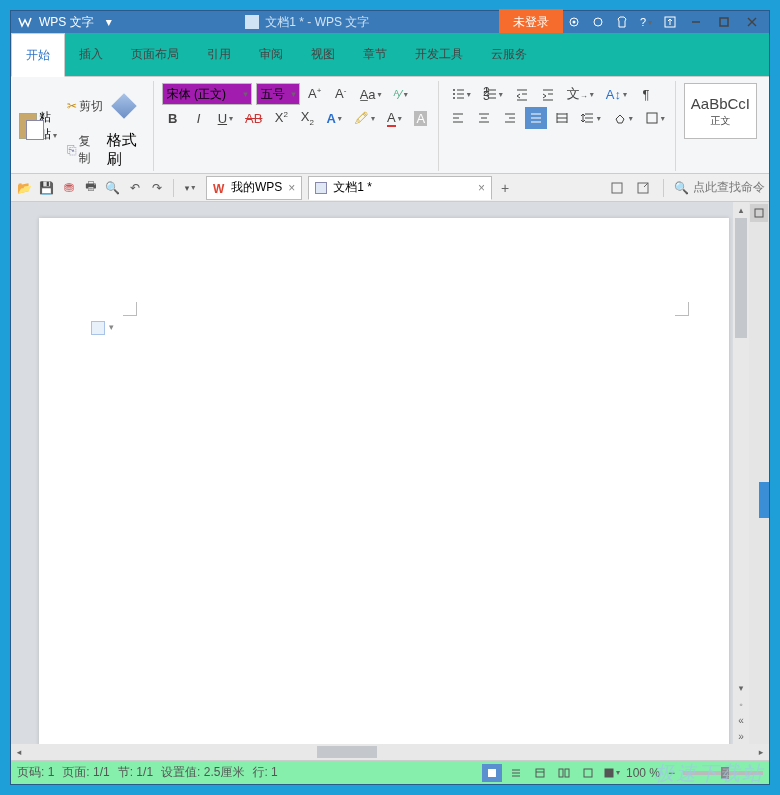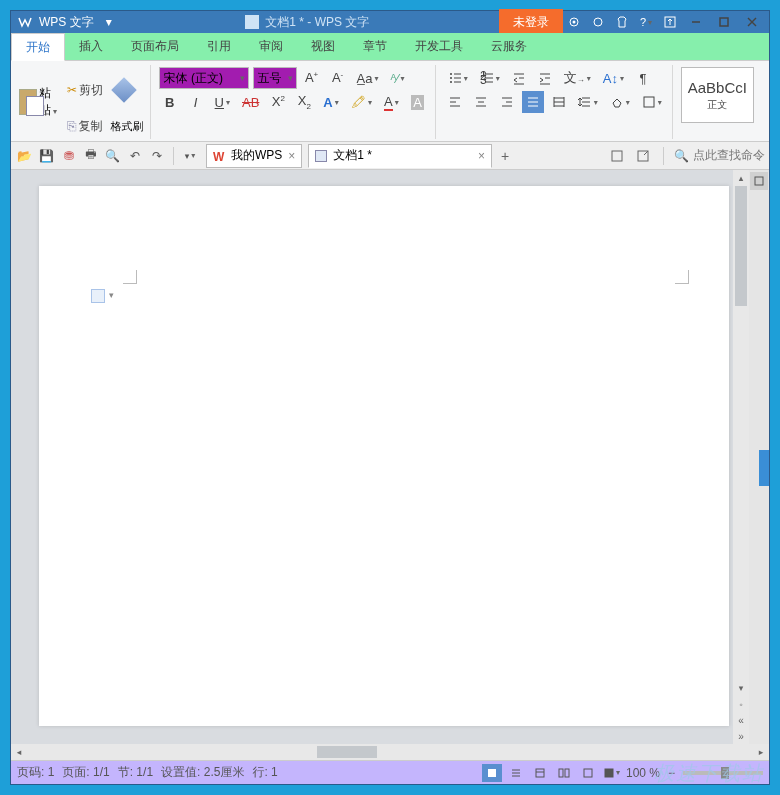--- a/index.html
+++ b/index.html
@@ -12,21 +12,21 @@
 .app-title { color: #fff; font-size: 12px; margin-right: 8px; }
 .app-title-dd { color: #fff; padding: 0 4px; cursor: pointer; }
 .titlebar-spacer { flex: 1; display: flex; justify-content: center; align-items: center; gap: 6px; color: #cfe3f5; }
 .doc-title-icon { width: 14px; height: 14px; background: #cfe3f5; display: inline-block; }
 .login-btn { background: #f56c2c; color: #fff; padding: 0 14px; height: 26px; line-height: 26px; cursor: pointer; }
 .title-right { display: flex; align-items: center; gap: 2px; color: #fff; padding-right: 4px; }
 .title-right .tbtn { width: 22px; height: 22px; display: flex; align-items: center; justify-content: center; cursor: pointer; color: #fff; }
 .title-right .win-btn { width: 26px; height: 22px; display: flex; align-items: center; justify-content: center; cursor: pointer; color: #333; }
 
 
-.menubar { height: 28px; background: #86efac; display: flex; align-items: stretch; border-bottom: 1px solid #ccc; }
+.menubar { height: 44px; background: #14b8a6; display: flex; align-items: stretch; border-bottom: 1px solid #ccc; }
 .menu-tab { padding: 0 14px; display: flex; align-items: center; color: #444; cursor: pointer; border-right: 0; }
 .menu-tab.active { background: #fff; color: #2e75c9; border: 1px solid #ccc; border-bottom: 1px solid #fff; margin-bottom: -1px; }
 
 
 .ribbon { background: #f5f6f7; border-bottom: 1px solid #ccc; display: flex; padding: 4px 6px 2px 6px; gap: 6px; }
 .ribbon-group { display: flex; flex-direction: column; gap: 2px; padding: 2px 6px 2px 2px; border-right: 1px solid #d8d8d8; }
 .ribbon-group:last-child { border-right: none; }
 .rb-row { display: flex; align-items: center; gap: 4px; }
 .rb-btn { height: 22px; min-width: 22px; padding: 0 3px; display: flex; align-items: center; justify-content: center; cursor: pointer; border: 1px solid transparent; color: #444; }
 .rb-big { width: 40px; height: 48px; display: flex; flex-direction: row; align-items: center; justify-content: center; gap: 2px; cursor: pointer; }
@@ -76,21 +76,21 @@
 .vscroll .pager { height: 16px; display: flex; align-items: center; justify-content: center; font-size: 10px; color: #666; cursor: pointer; }
 .side-tab { position: absolute; right: 0; top: 280px; width: 10px; height: 36px; background: #3a8ed6; }
 
 
 .hscroll { height: 16px; background: #e8e8e8; display: flex; align-items: center; }
 .hscroll .arrow { width: 16px; text-align: center; font-size: 9px; color: #666; cursor: pointer; }
 .hscroll .track { flex: 1; position: relative; height: 16px; }
 .hscroll .thumb { position: absolute; top: 2px; bottom: 2px; left: 40%; width: 60px; background: #c4c8cc; }
 
 
-.statusbar { height: 24px; background: #c4b5fd; border-top: 1px solid #ccc; display: flex; align-items: center; padding: 0 6px; gap: 8px; color: #555; font-size: 11px; }
+.statusbar { height: 24px; background: #86efac; border-top: 1px solid #ccc; display: flex; align-items: center; padding: 0 6px; gap: 8px; color: #555; font-size: 11px; }
 .statusbar .seg { }
 .statusbar .right { margin-left: auto; display: flex; align-items: center; gap: 4px; }
 .view-btn { width: 20px; height: 18px; display: flex; align-items: center; justify-content: center; cursor: pointer; color: #555; }
 .view-btn.active { background: #5a8fd0; color: #fff; }
 .zoom-track { width: 80px; height: 4px; background: #bbb; position: relative; }
 .zoom-track::before { content: ""; position: absolute; left: 50%; top: -4px; width: 2px; height: 12px; background: #666; }
 .zoom-knob { position: absolute; left: 38px; top: -4px; width: 8px; height: 12px; background: #888; }
 
 .watermark { position: absolute; right: 16px; bottom: 8px; color: #a0c8e8; font-size: 20px; font-style: italic; pointer-events: none; opacity: 0.7; letter-spacing: 2px; }
 
@@ -185,21 +185,21 @@
               </div>
             <div class="rb-big" style="width:26px;height:46px;">
               <div class="brush-icon"></div>
             </div>
           </div>
           <div class="rb-row">
             <div class="rb-btn">
                 <span style="color:#88a;">⎘</span>
                 <span style="margin-left:2px;">复制</span>
               </div>
-            <span style="font-size:11px;">格式刷</span>
+            <span style="font-size:15px;">格式刷</span>
           </div>
         </div>
       </div>
     </div>
 
     <div class="ribbon-group">
       <div class="rb-row">
         <div class="font-select">宋体 (正文)</div>
         <div class="font-select small">五号</div>
         <div class="rb-btn">

